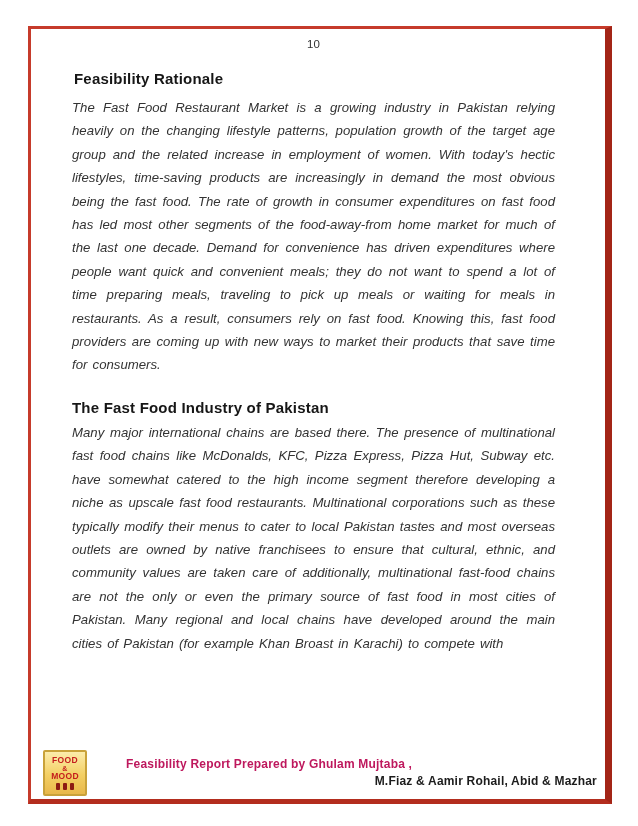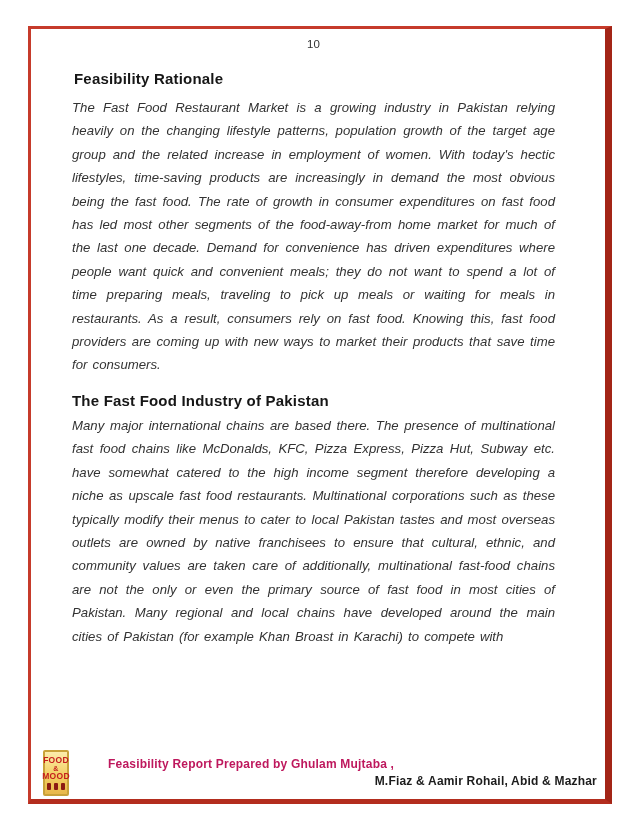--- a/index.html
+++ b/index.html
@@ -29,39 +29,39 @@
     color:#333333;
     line-height:14px;
   }
   h1.doc, h2.doc{
     font-size:15px;
     font-weight:bold;
     color:#161616;
     letter-spacing:.2px;
   }
   h1.doc{margin:19px 0 9px 2px;}
-  h2.doc{margin:15px 0 5px 0;}
+  h2.doc{margin:22px 0 5px 0;}
   p.body{
     margin:0;
     font-size:13.2px;
     line-height:23.4px;
     text-align:justify;
     color:#333333;
     word-spacing:1.5px;
     font-style:italic;
   }
   .footer{
     position:absolute;
     left:12px;right:8px;bottom:3px;
     display:flex;
     align-items:flex-start;
     gap:9px;
   }
   .logo{
-    width:26px;height:46px;
+    width:44px;height:46px;
     box-sizing:border-box;
     border:2px solid #c9a23a;
     border-radius:2px;
     background:linear-gradient(180deg,#fcecab 0%,#f3cf63 55%,#e8b84b 100%);
     display:flex;flex-direction:column;
     align-items:center;justify-content:center;
     line-height:1.02;
     flex:0 0 auto;
   }
   .logo .t{

